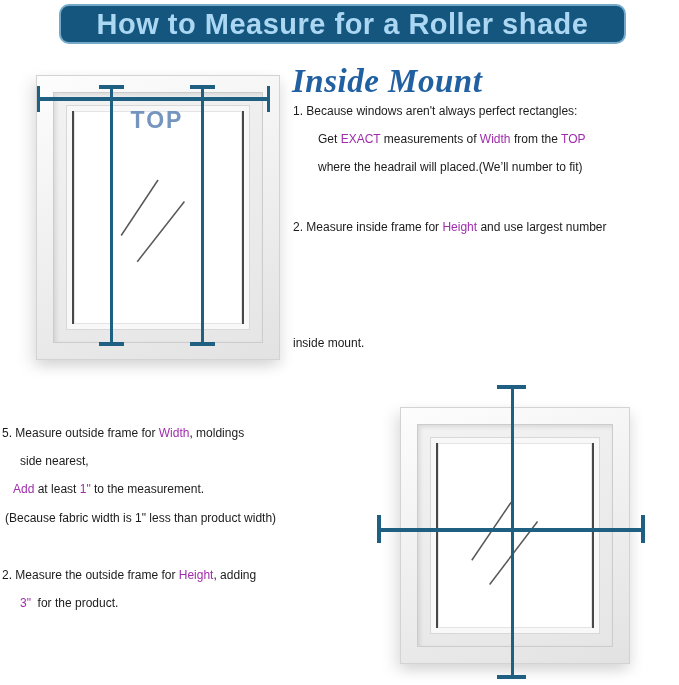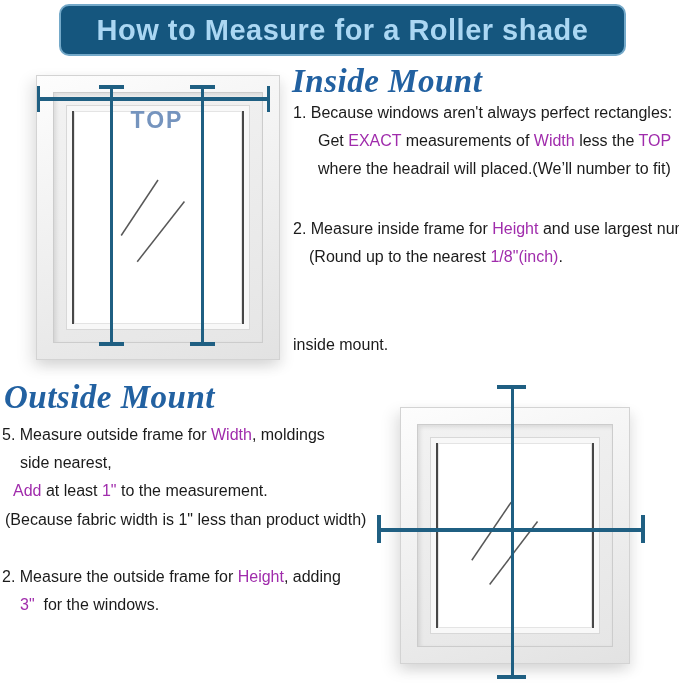--- a/index.html
+++ b/index.html
@@ -1,21 +1,21 @@
 <!DOCTYPE html>
 <html style="--c-banner_bg: #15567E; --c-banner_text: #ABD7F3; --c-heading_blue: #2261A1; --c-accent_purple: #A02CAC; --c-measure_line: #1F5F82; --c-top_label: #7594BE; --c-body_text: #1B1B1B;"><head>
 <meta charset="utf-8">
 <style>
   html,body{margin:0;padding:0;}
   body{width:679px;height:685px;background:#ffffff;overflow:hidden;position:relative;
        font-family:"Liberation Sans",sans-serif;}
   .page{position:absolute;inset:0;}
 
   
-  .banner{position:absolute;left:59px;top:4px;width:567px;height:52px;
+  .banner{position:absolute;left:59px;top:4px;width:567px;height:40px;
           background:var(--c-banner_bg,#15567E);border:2px solid #74a9c9;border-radius:10px;
           display:flex;align-items:center;justify-content:center;box-sizing:border-box;}
   .banner-text{font-size:29px;font-weight:700;color:var(--c-banner_text,#ABD7F3);
                letter-spacing:.5px;white-space:nowrap;}
 
   
   .win{position:absolute;background:linear-gradient(160deg,#fdfdfd 0%,#ededed 60%,#e2e2e2 100%);
        border:1px solid #d3d3d3;box-shadow:-6px 6px 14px rgba(0,0,0,.10),4px 6px 12px rgba(0,0,0,.08);}
   .win1{left:36px;top:75px;width:242px;height:283px;}
   .win2{left:400px;top:407px;width:228px;height:255px;}
@@ -50,21 +50,21 @@
             font-size:23px;font-weight:700;letter-spacing:2px;
             color:var(--c-top_label,#7594BE);}
 
   
   .mount-h{position:absolute;font-family:"Liberation Serif",serif;font-style:italic;
            font-weight:600;font-size:33px;color:var(--c-heading_blue,#2261A1);
            letter-spacing:.5px;white-space:nowrap;}
   .inside-h{left:292px;top:63px;}
   .outside-h{left:4px;top:379px;}
 
-  .t{position:absolute;font-size:16px;color:var(--c-body_text,#1B1B1B);white-space:pre;}
+  .t{position:absolute;font-size:12px;color:var(--c-body_text,#1B1B1B);white-space:pre;}
   .hl{color:var(--c-accent_purple,#A02CAC);}
 
   .i1a{left:293px;top:104px;} .i1b{left:318px;top:132px;} .i1c{left:318px;top:160px;}
   .i2a{left:293px;top:220px;} .i2b{left:309px;top:248px;}
   .na{left:293px;top:308px;}  .nb{left:293px;top:336px;}
   .o1a{left:2px;top:426px;}   .o1b{left:20px;top:454px;}
   .o1c{left:13px;top:482px;}  .o1d{left:5px;top:511px;}
   .o2a{left:2px;top:568px;}   .o2b{left:20px;top:596px;}
   .fa{left:2px;top:652px;}
 </style>
@@ -95,33 +95,31 @@
   <div class="m w1-vlineL"></div>
   <div class="m w1-vlineR"></div>
   <div class="m w1-capLT"></div>
   <div class="m w1-capRT"></div>
   <div class="m w1-capLB"></div>
   <div class="m w1-capRB"></div>
   <div class="toplabel">TOP</div>
 
   <div class="mount-h inside-h">Inside Mount</div>
   <div class="t i1a"><span>1. Because windows aren't always perfect rectangles:</span></div>
-  <div class="t i1b"><span>Get </span><span class="hl">EXACT</span><span> measurements of </span><span class="hl">Width</span><span> less the </span><span class="hl">TOP</span></div>
+  <div class="t i1b"><span>Get </span><span class="hl">EXACT</span><span> measurements of </span><span class="hl">Width</span><span> from the </span><span class="hl">TOP</span></div>
   <div class="t i1c"><span>where the headrail will placed.(We’ll number to fit)</span></div>
   <div class="t i2a"><span>2. Measure inside frame for </span><span class="hl">Height</span><span> and use largest number</span></div>
-  <div class="t i2b"><span>(Round up to the nearest </span><span class="hl">1/8"(inch)</span><span>.</span></div>
   <div class="t nb"><span>inside mount.</span></div>
 
-  <div class="mount-h outside-h">Outside Mount</div>
   <div class="t o1a"><span>5. Measure outside frame for </span><span class="hl">Width</span><span>, moldings</span></div>
   <div class="t o1b"><span>side nearest,</span></div>
   <div class="t o1c"><span class="hl">Add</span><span> at least </span><span class="hl">1"</span><span> to the measurement.</span></div>
   <div class="t o1d"><span>(Because fabric width is 1" less than product width)</span></div>
   <div class="t o2a"><span>2. Measure the outside frame for </span><span class="hl">Height</span><span>, adding</span></div>
-  <div class="t o2b"><span class="hl">3"</span><span>  for the windows.</span></div>
+  <div class="t o2b"><span class="hl">3"</span><span>  for the product.</span></div>
 
   <div class="win win2">
     <div class="mid">
       <div class="inner">
         <div class="glass">
           <svg class="refl" viewBox="0 0 164 191" preserveAspectRatio="none">
             <line x1="36" y1="121" x2="78" y2="61"></line>
             <line x1="55" y1="146" x2="106" y2="81"></line>
           </svg>
         </div>

